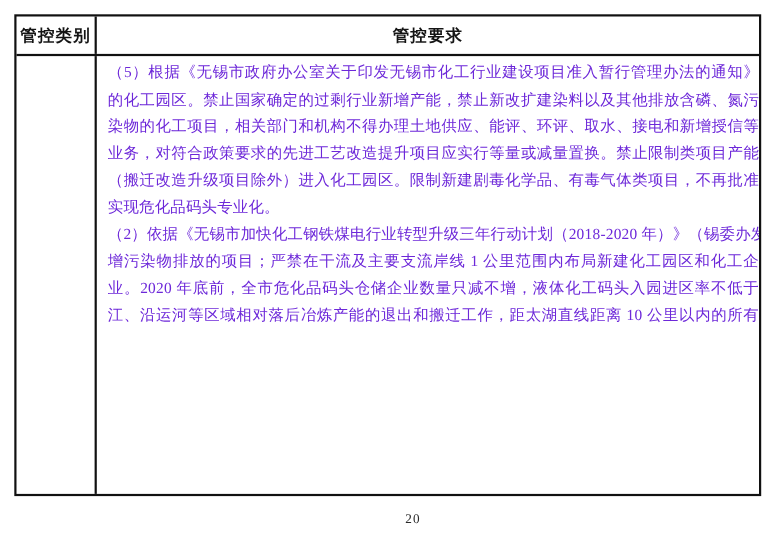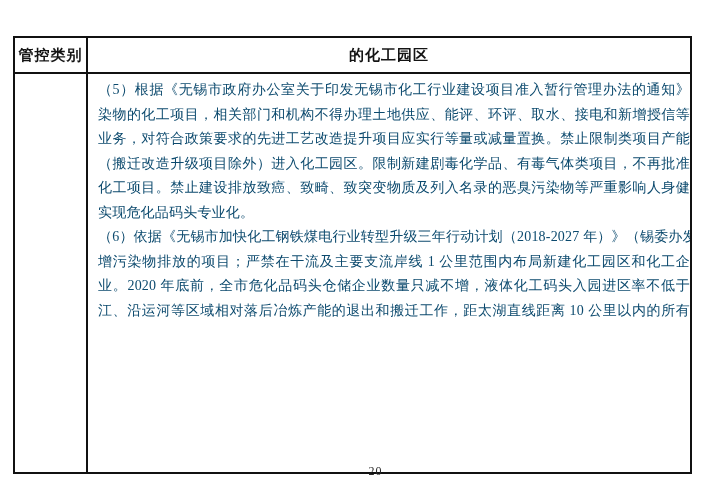--- a/index.html
+++ b/index.html
@@ -16,21 +16,20 @@
     overflow: hidden;
   }
   .doc-table {
     position: absolute;
     left: 13px; top: 13px;
     width: 679px;
     border: 2px solid #111;
     display: flex;
     flex-direction: column;
     background: #fff;
-    margin-top: 23px;
   }
   .header-row {
     display: flex;
     height: 36px;
     border-bottom: 2px solid #111;
   }
   .header-cell {
     display: flex;
     align-items: center;
     justify-content: center;
@@ -48,21 +47,21 @@
   .body-category {
     width: 73px;
     flex: none;
     border-right: 2px solid #111;
   }
   .body-requirements {
     flex: 1;
     padding: 4px 0 0 10px;
     font-size: 14px;
     line-height: 24.55px;
-    color: #0c4a6e;
+    color: #6d28d9;
     overflow: hidden;
   }
   .req-line {
     text-align: justify;
     text-align-last: justify;
     white-space: nowrap;
     letter-spacing: 0.2px;
   }
   .req-line.para-end {
     text-align-last: left;
@@ -80,33 +79,33 @@
 </style>
 </head>
 <body>
 
 <div class="page">
 
   <div class="doc-table">
 
     <div class="header-row">
       <div class="header-cell cell-category">管控类别</div>
-      <div class="header-cell cell-requirements">的化工园区</div>
+      <div class="header-cell cell-requirements">管控要求</div>
     </div>
 
     <div class="body-row">
       <div class="body-category"></div>
       <div class="body-requirements">
         <div class="req-line">（5）根据《无锡市政府办公室关于印发无锡市化工行业建设项目准入暂行管理办法的通知》</div>
+        <div class="req-line">的化工园区。禁止国家确定的过剩行业新增产能，禁止新改扩建染料以及其他排放含磷、氮污</div>
         <div class="req-line">染物的化工项目，相关部门和机构不得办理土地供应、能评、环评、取水、接电和新增授信等</div>
         <div class="req-line">业务，对符合政策要求的先进工艺改造提升项目应实行等量或减量置换。禁止限制类项目产能</div>
         <div class="req-line">（搬迁改造升级项目除外）进入化工园区。限制新建剧毒化学品、有毒气体类项目，不再批准</div>
-        <div class="req-line">化工项目。禁止建设排放致癌、致畸、致突变物质及列入名录的恶臭污染物等严重影响人身健</div>
         <div class="req-line para-end">实现危化品码头专业化。</div>
-        <div class="req-line">（6）依据《无锡市加快化工钢铁煤电行业转型升级三年行动计划（2018-2027 年）》（锡委办发</div>
+        <div class="req-line">（2）依据《无锡市加快化工钢铁煤电行业转型升级三年行动计划（2018-2020 年）》（锡委办发</div>
         <div class="req-line">增污染物排放的项目；严禁在干流及主要支流岸线 1 公里范围内布局新建化工园区和化工企</div>
         <div class="req-line">业。2020 年底前，全市危化品码头仓储企业数量只减不增，液体化工码头入园进区率不低于</div>
         <div class="req-line">江、沿运河等区域相对落后冶炼产能的退出和搬迁工作，距太湖直线距离 10 公里以内的所有</div>
       </div>
     </div>
 
   </div>
 
   <div class="page-number">20</div>
 

